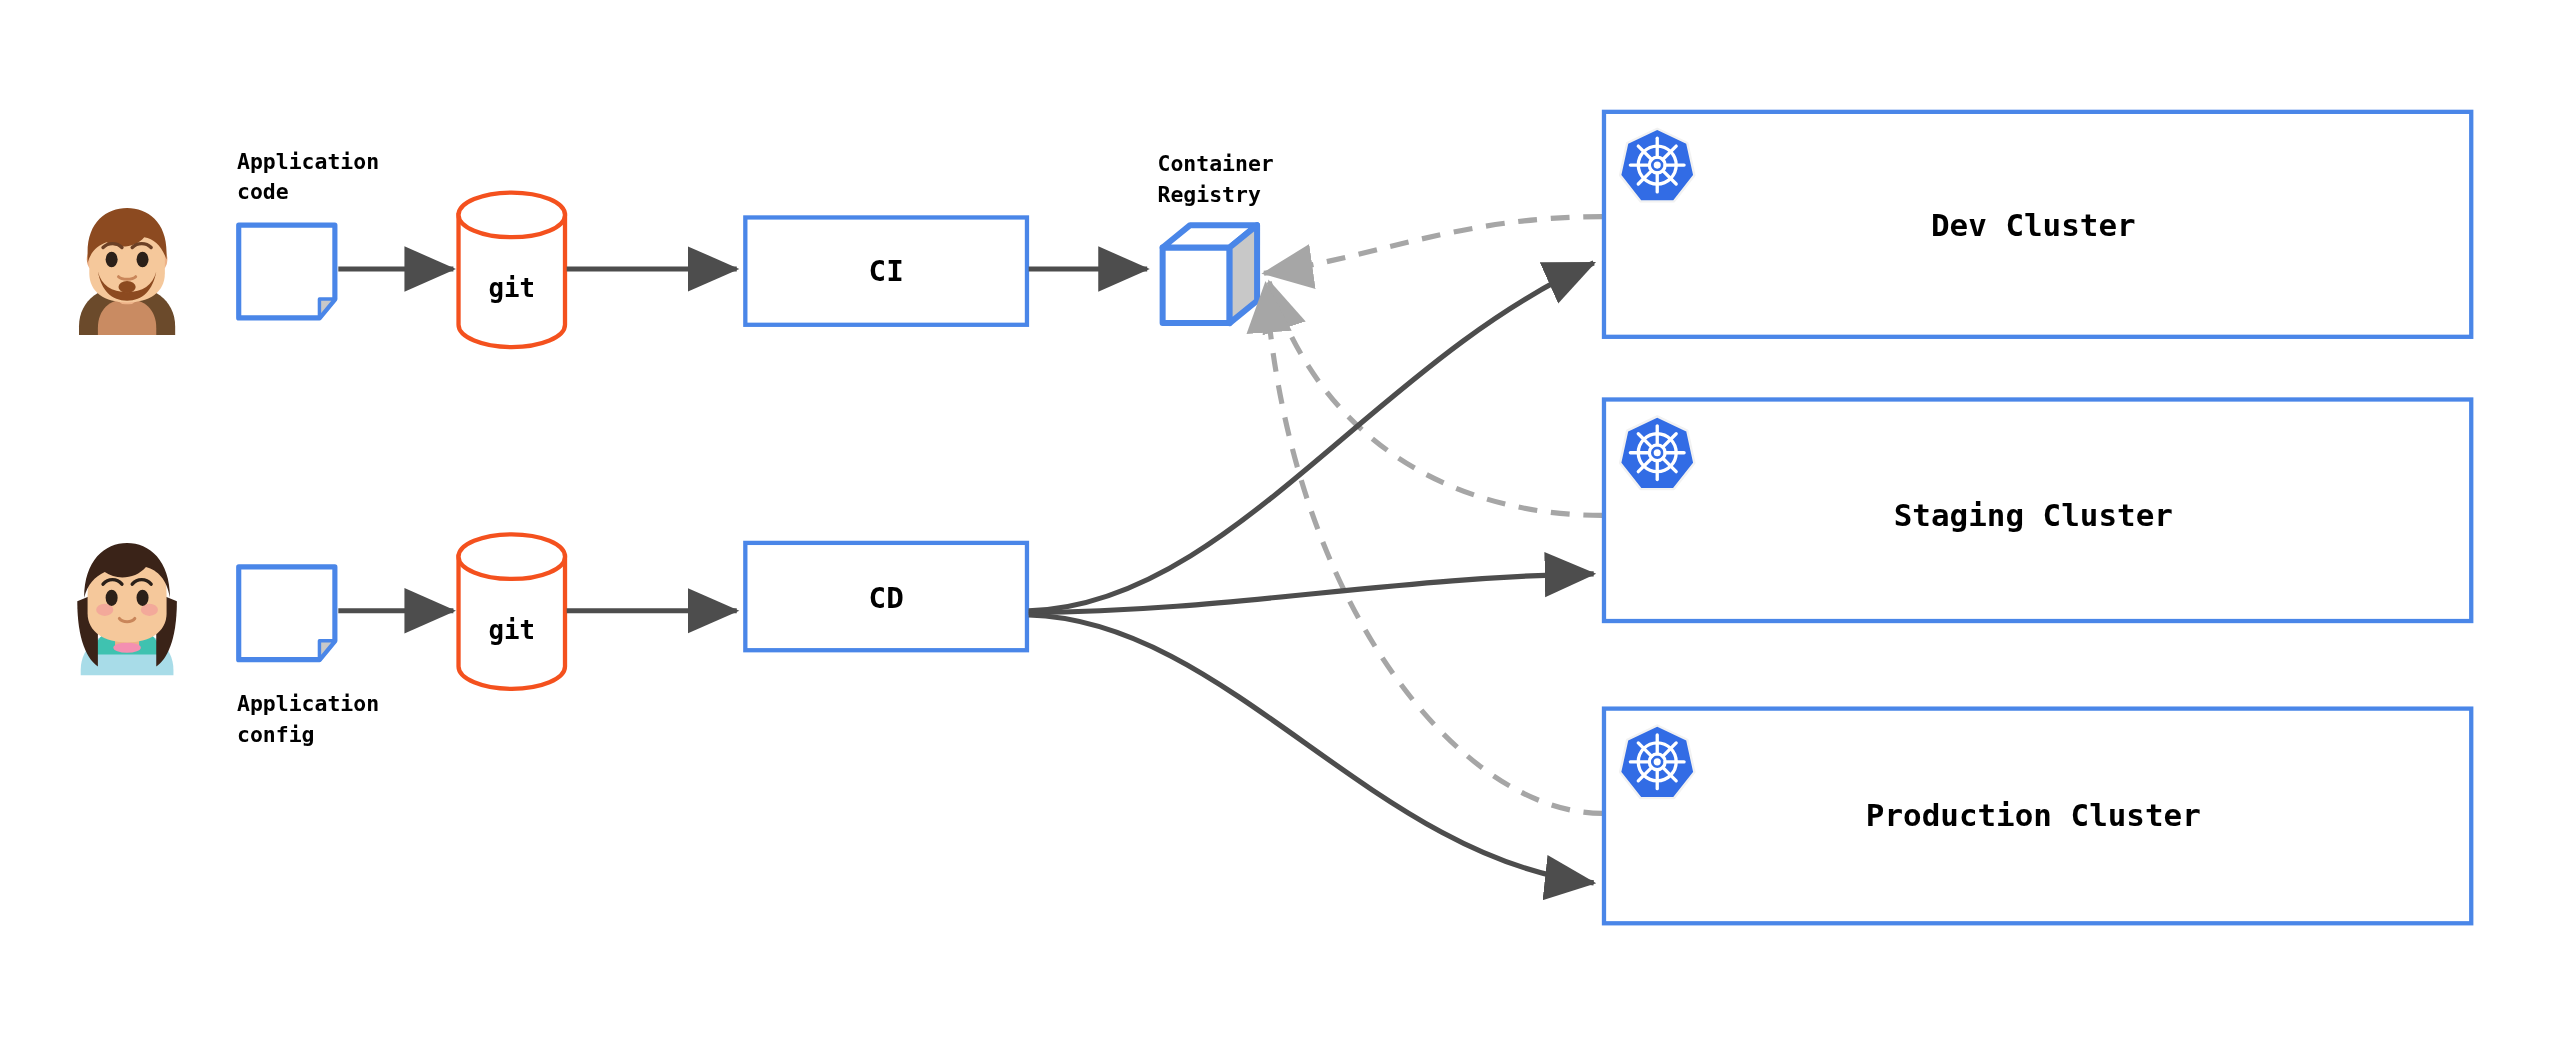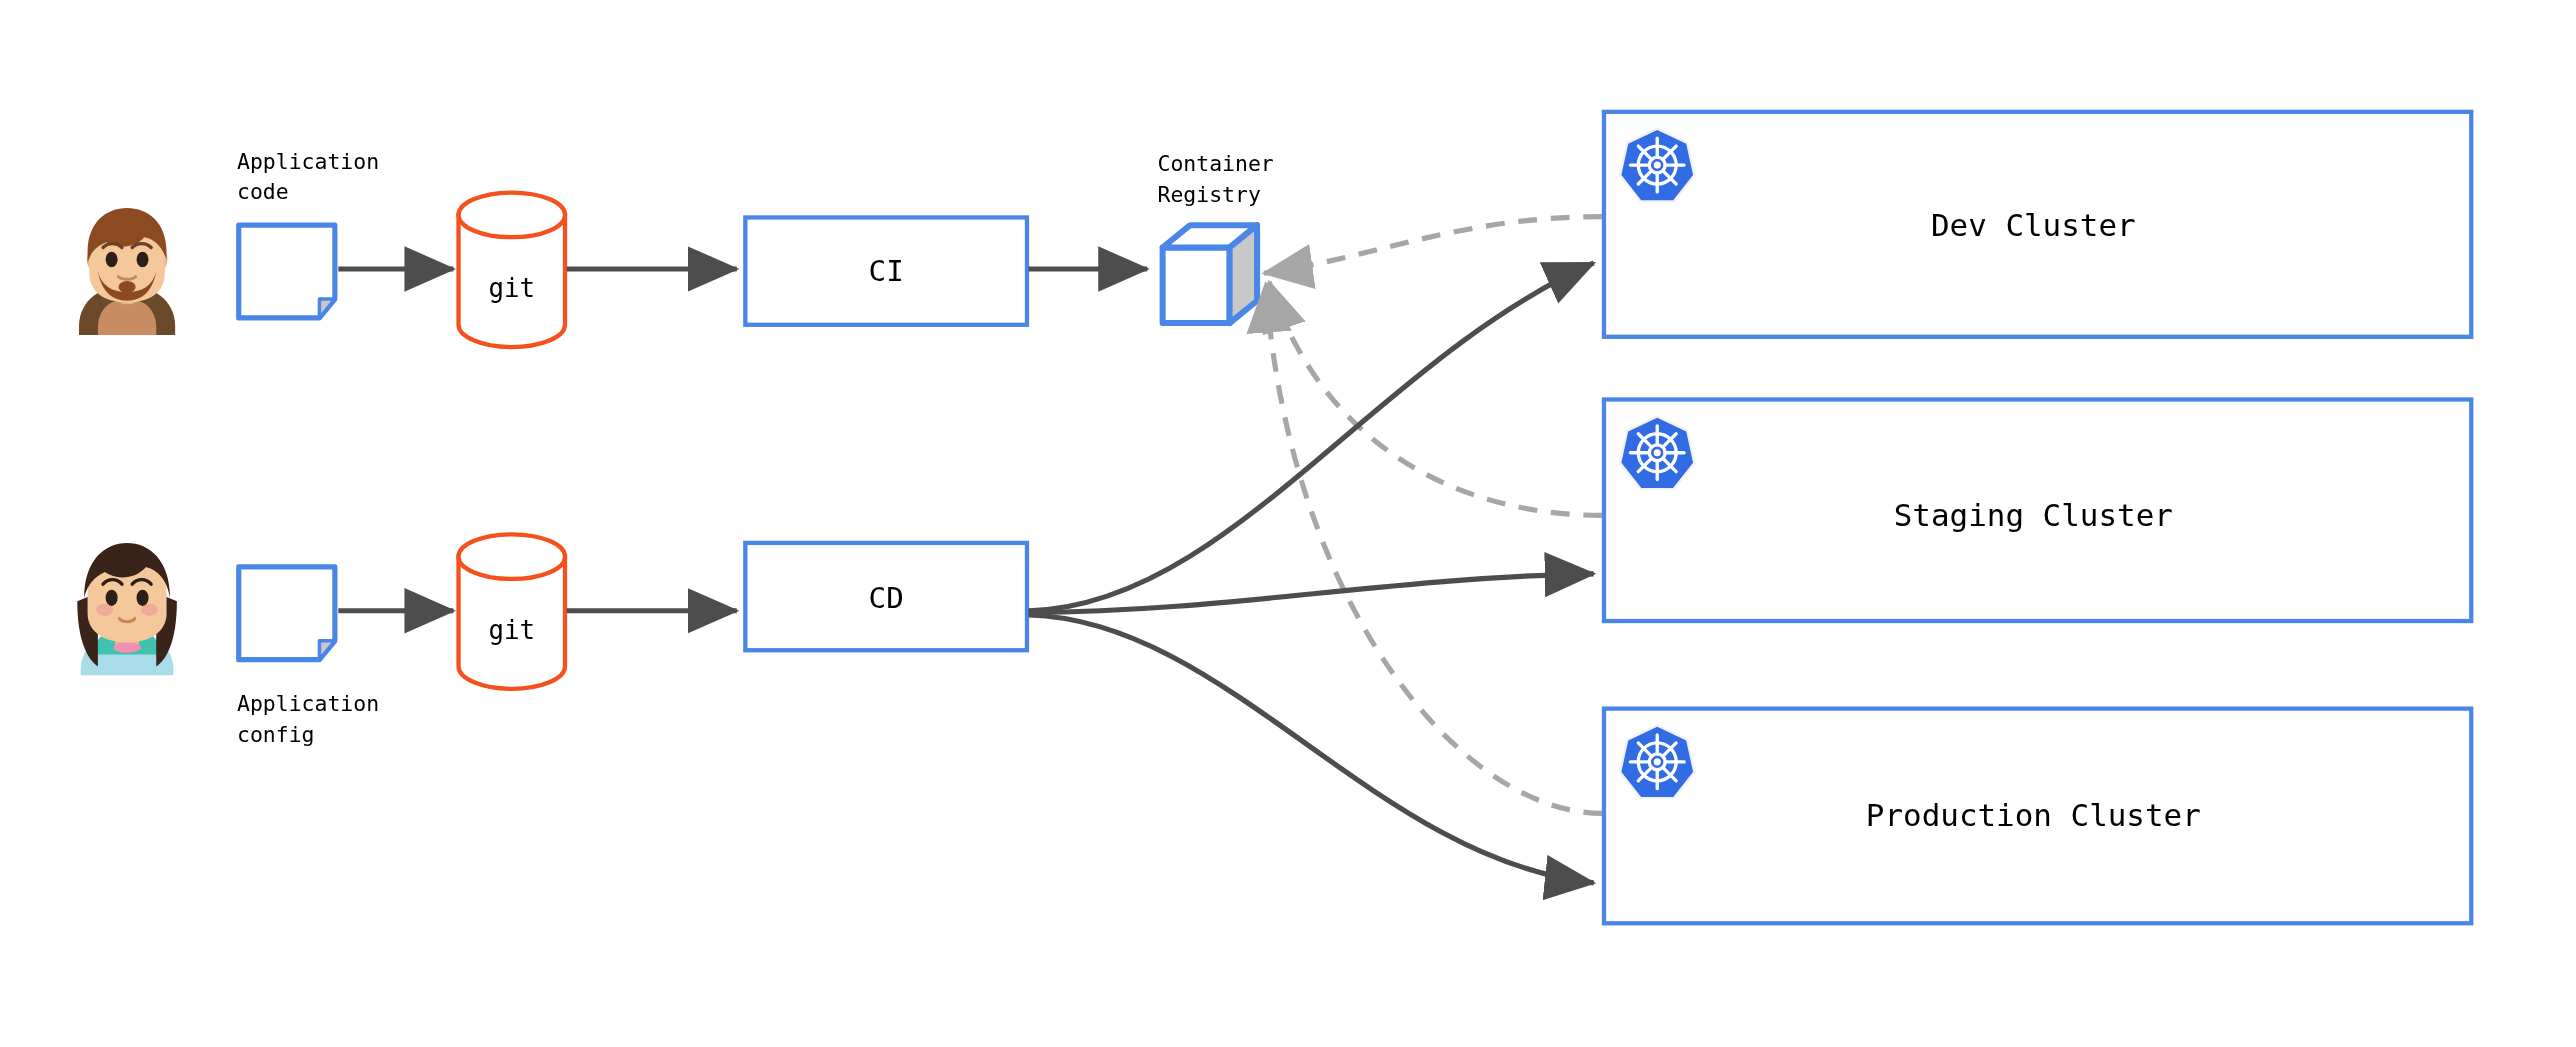--- a/index.html
+++ b/index.html
@@ -10,20 +10,21 @@
   }
   body {
     font-family: "DejaVu Sans Mono", "Liberation Mono", monospace;
   }
   #canvas {
     position: relative;
     width: 2576px;
     height: 1048px;
     background: #ffffff;
     overflow: hidden;
+    font-weight: bold;
   }
   #diagram-svg {
     position: absolute;
     left: 0;
     top: 0;
     width: 2576px;
     height: 1048px;
   }
   .node-label {
     font-family: "DejaVu Sans Mono", "Liberation Mono", monospace;

